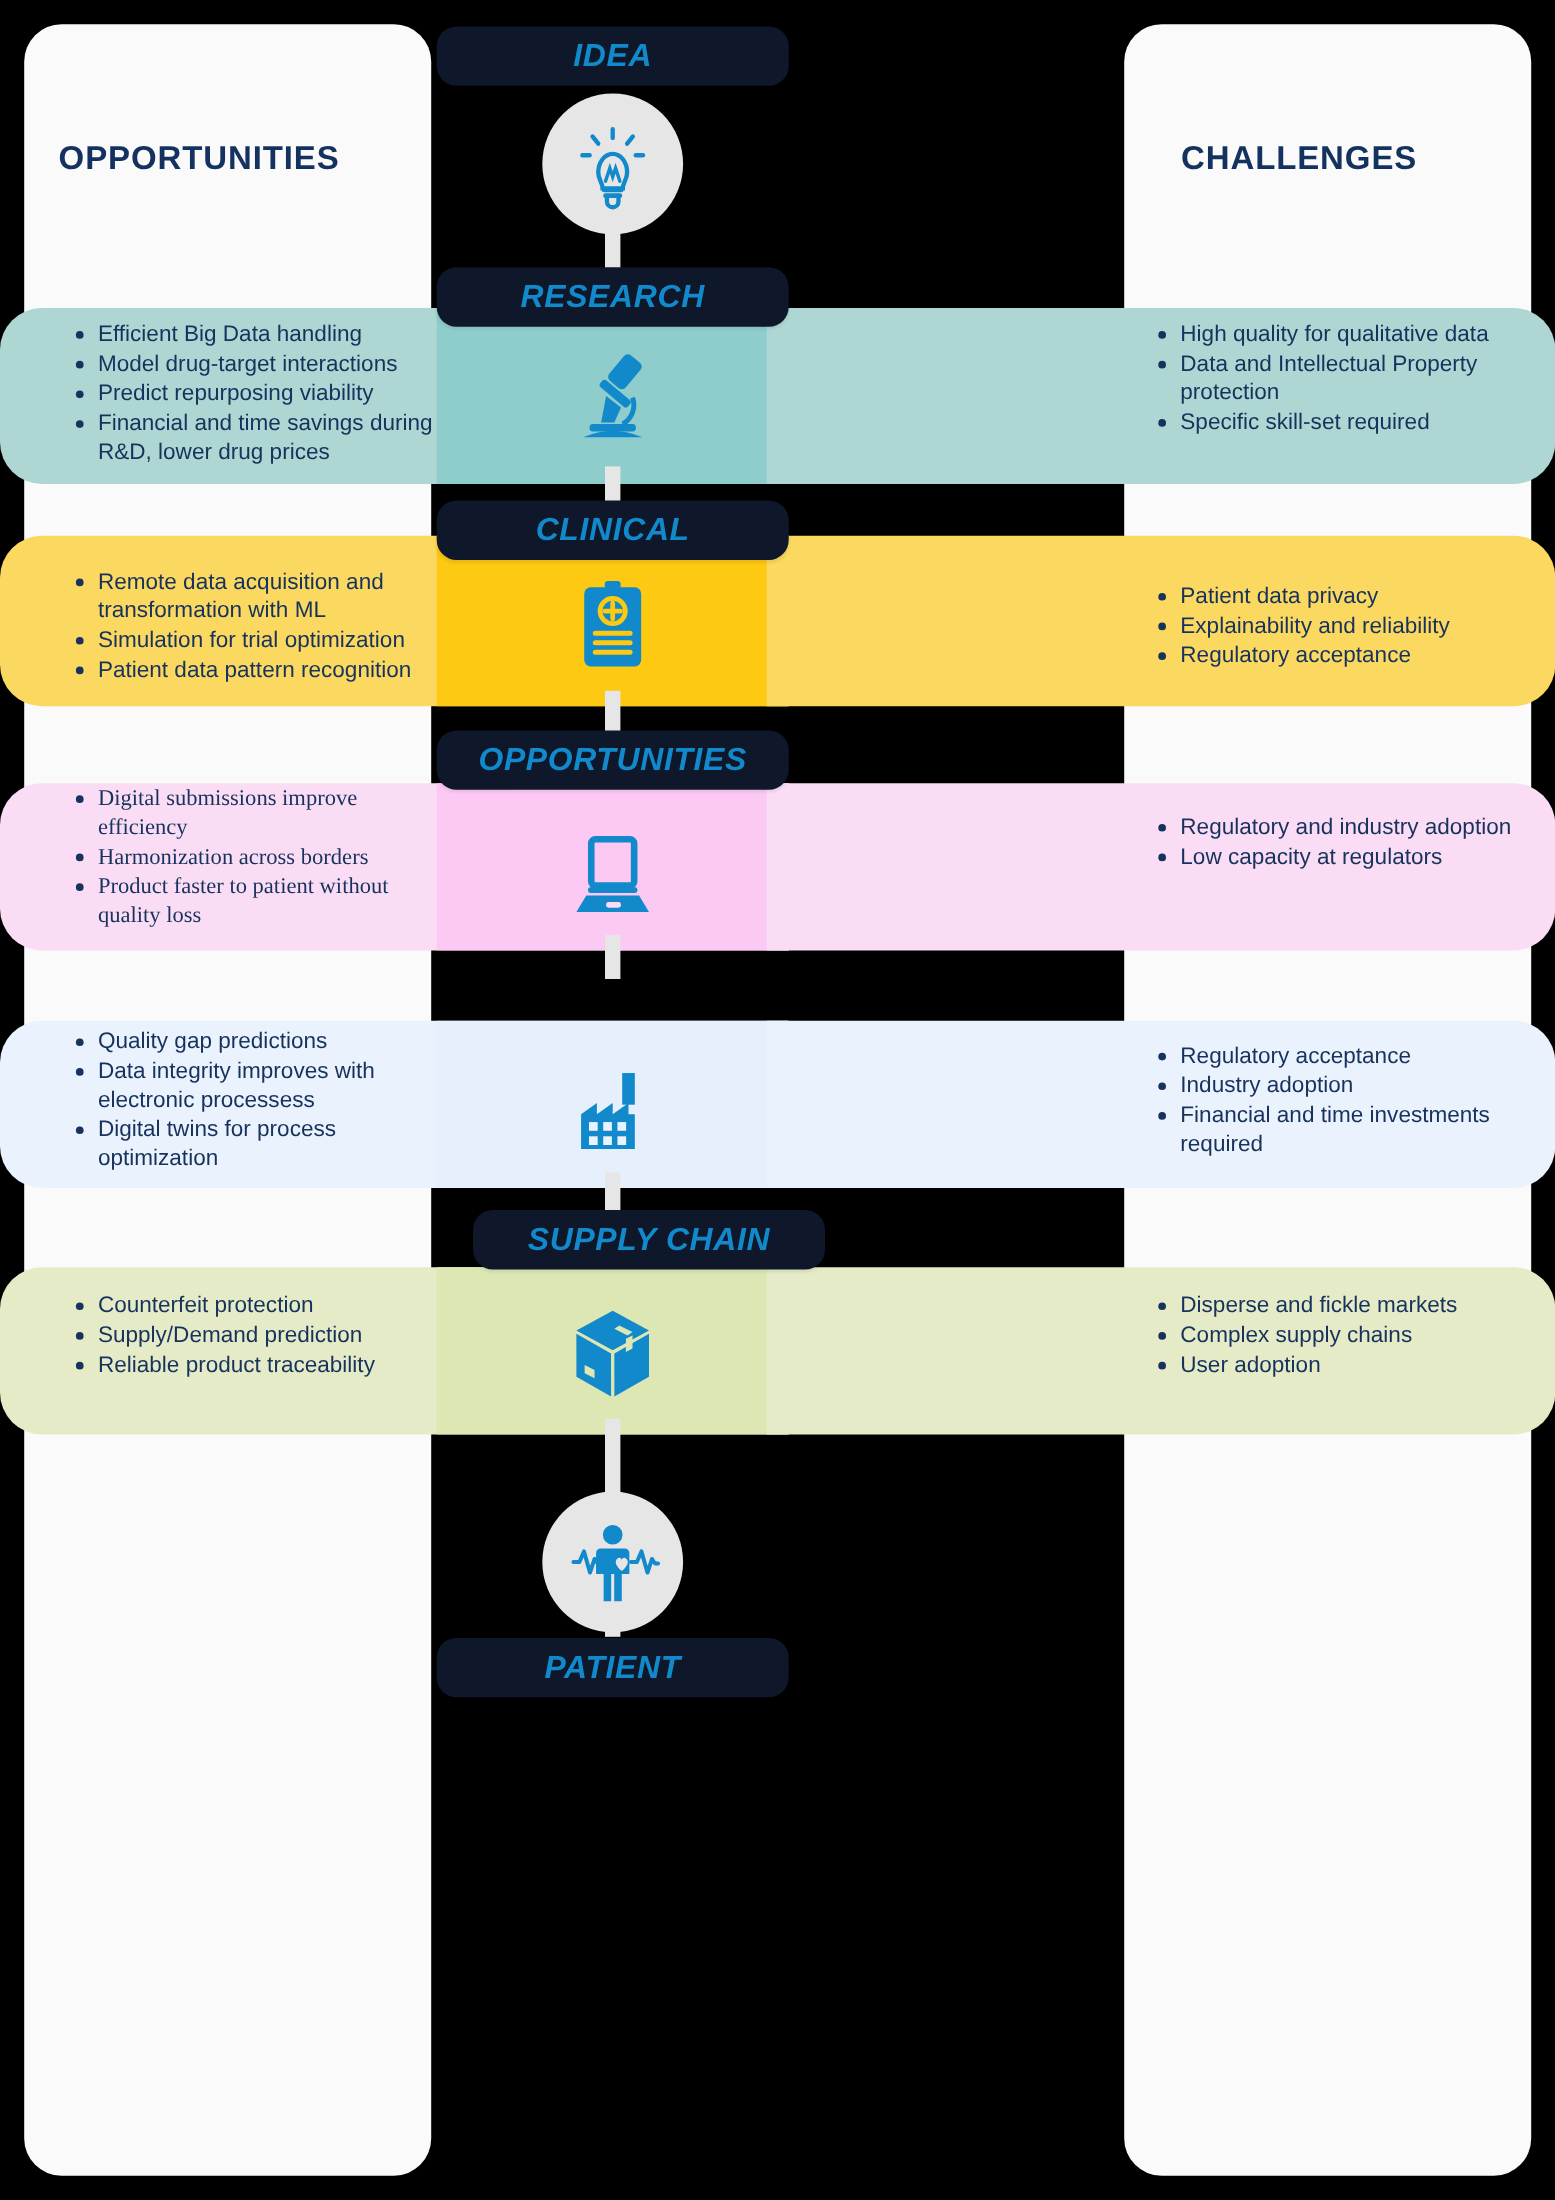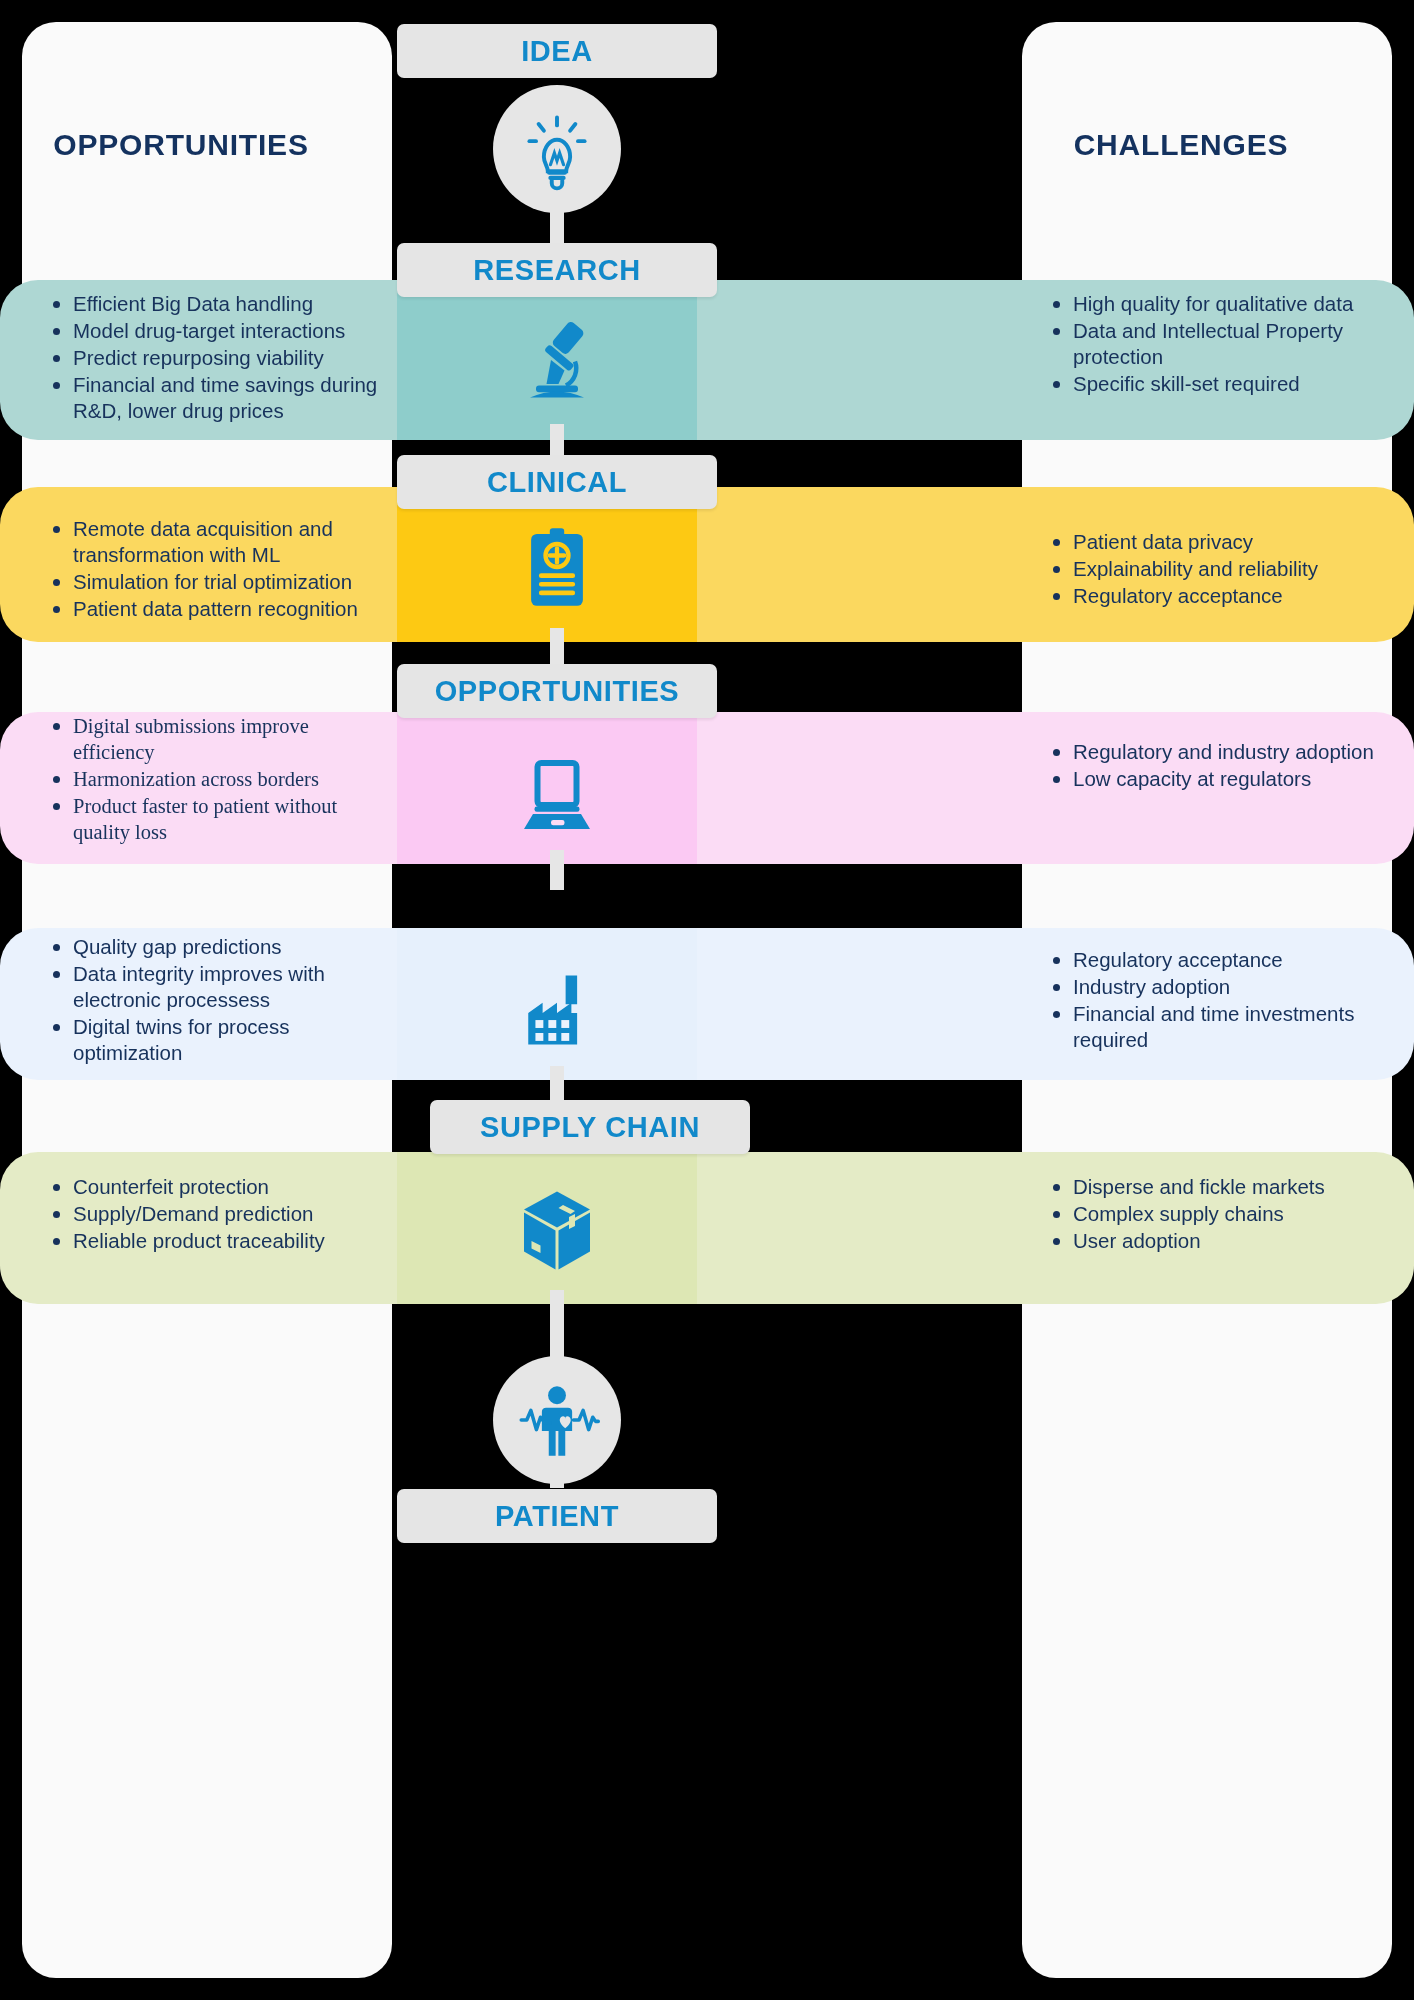--- a/index.html
+++ b/index.html
@@ -62,27 +62,28 @@
     left: 397px; top: 0; bottom: 0;
     width: 320px;
   }
 
   
   .pill {
     position: absolute;
     left: 397px;
     width: 320px;
     height: 54px;
-    background: #e5e5e5;
-    border-radius: 7px;
+    background: #0f172a;
+    border-radius: 18px;
     display: flex;
     align-items: center;
     justify-content: center;
     z-index: 40;
     box-shadow: 0 2px 3px rgba(0,0,0,0.08);
+    font-style: italic;
   }
   .pill span {
     color: #1189ca;
     font-weight: bold;
     font-size: 29px;
     letter-spacing: 0.6px;
     white-space: nowrap;
   }
 
   
@@ -145,21 +146,21 @@
   .bullets li::before {
     content: "";
     position: absolute;
     left: 7px;
     top: 10px;
     width: 7px;
     height: 7px;
     border-radius: 50%;
     background: #17325c;
   }
-  .bl-left  { left: 46px;  width: 340px; }
+  .bl-left  { left: 62px;  width: 340px; }
   .bl-right { left: 1046px; width: 348px; }
 </style>
 </head>
 <body>
 
 <div id="stage">
 
   <div id="center-strip"></div>
 
   <div class="side-card" id="left-card"></div>

